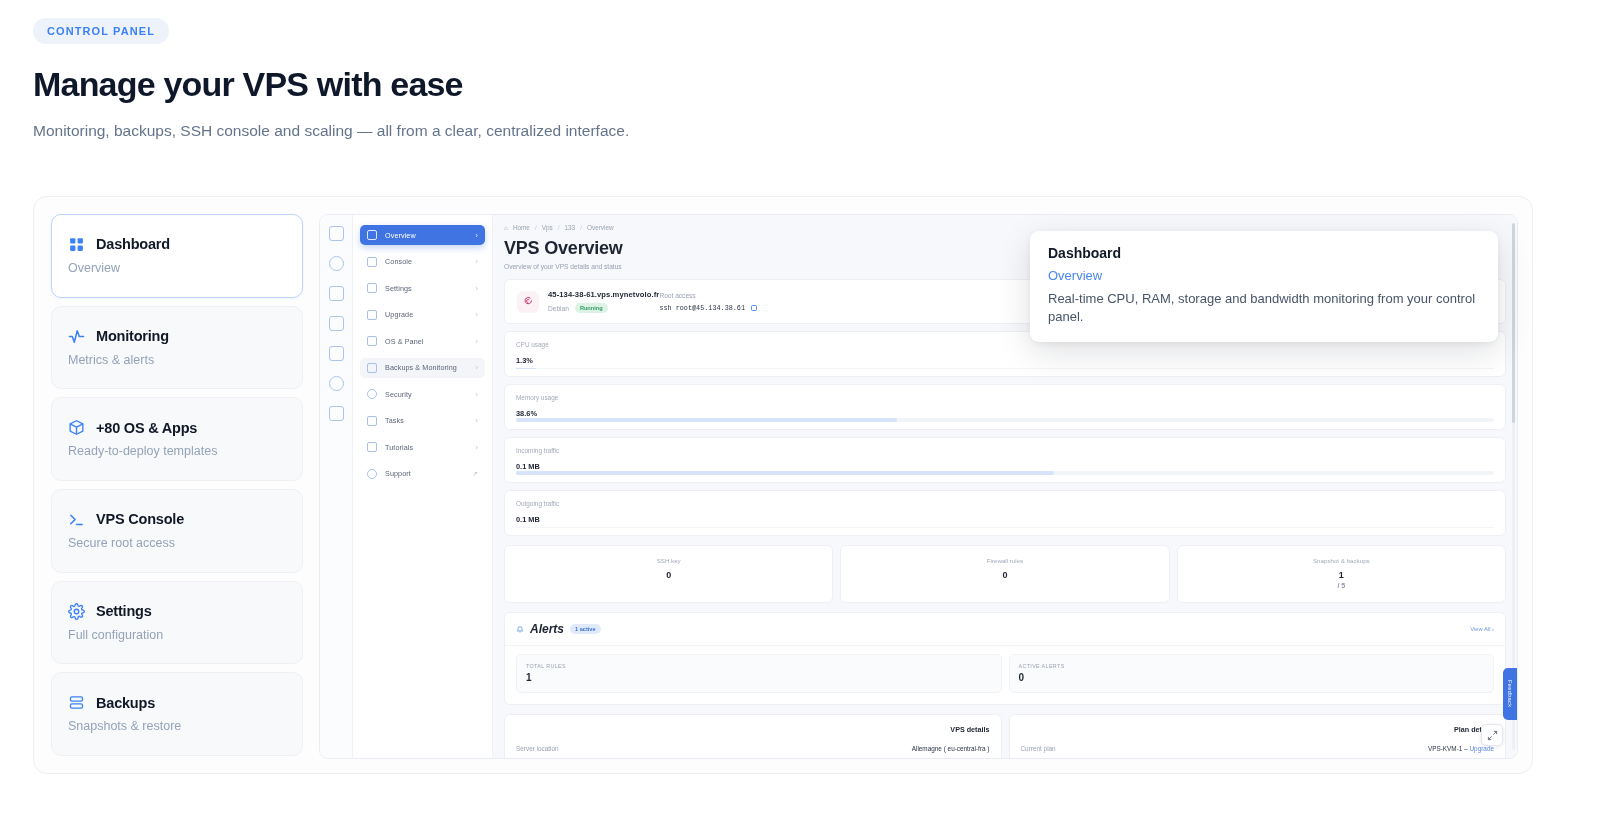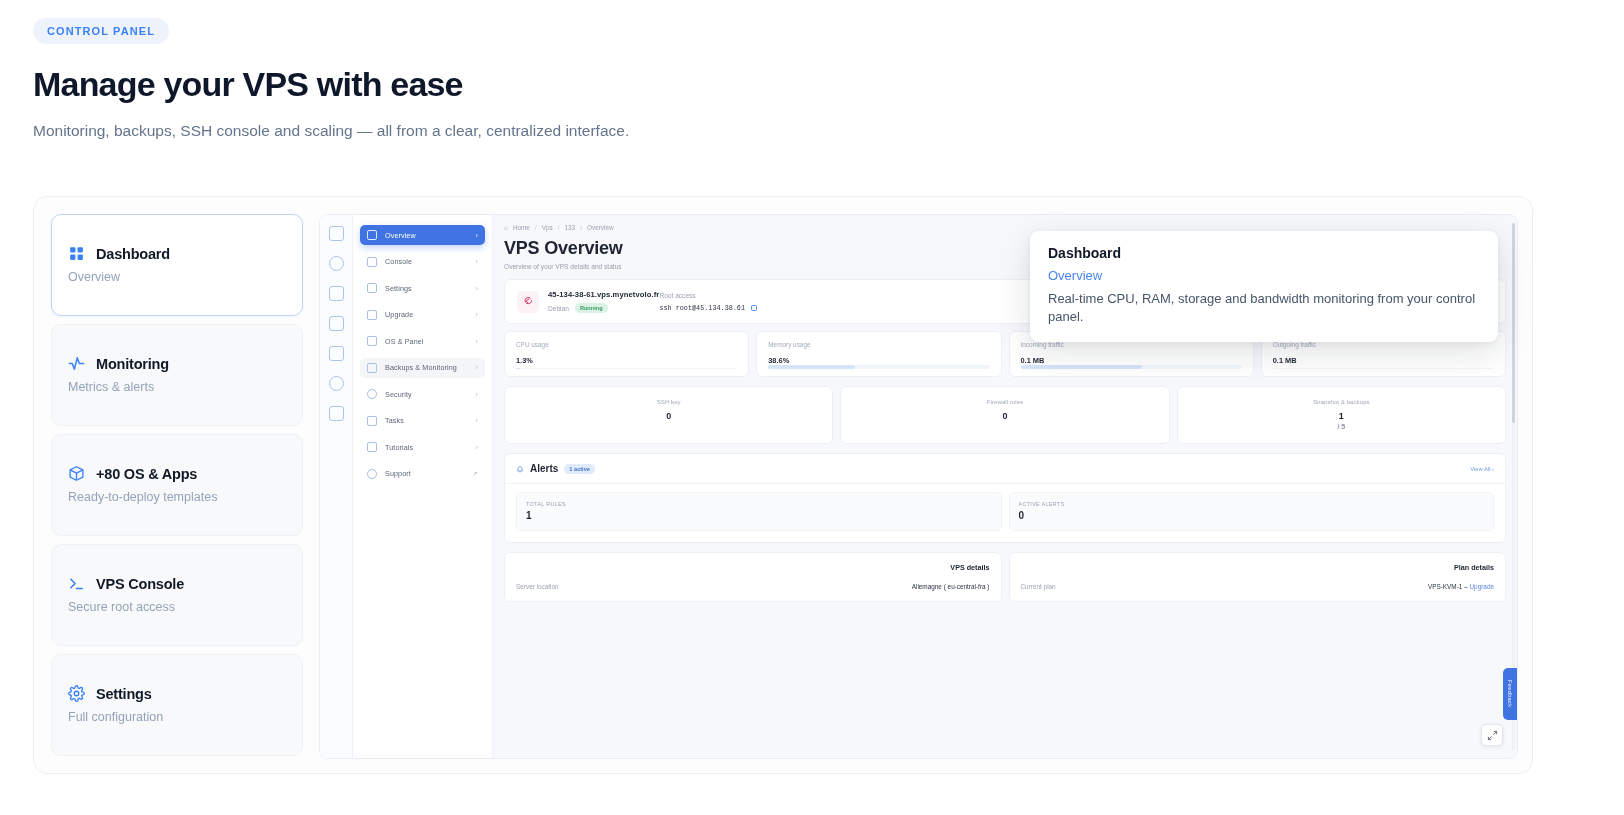--- a/index.html
+++ b/index.html
@@ -209,21 +209,21 @@
     display: flex; align-items: center; gap: 6px;
   }
   .copy-ic { width: 6px; height: 6px; border: 1px solid #4e8cf5; border-radius: 1.5px; }
   .srv-btns { margin-left: auto; display: flex; gap: 6px; }
   .btn-sm {
     font-size: 5.8px; padding: 3.5px 7px; border-radius: 4px;
     border: 1px solid #f2c9cd; color: #d9606d; background: #fdf3f4;
   }
   .btn-sm.blue { border-color: #c9dbf8; color: #4b7fe0; background: #f3f7fe; }
 
-  .grid2 { display: grid; grid-template-columns: 1fr 1fr 1fr 1fr; gap: 7px; margin-top: 7px; }
+  .grid2 { display: grid; grid-template-columns: 1fr; gap: 7px; margin-top: 7px; }
   .mcard { padding: 9px 11px 11px 11px; position: relative; min-height: 44px; }
   .mlabel { font-size: 6.4px; color: #a2aaba; }
   .mval { font-size: 7.4px; font-weight: bold; color: #1d2433; margin-top: 8px; }
   .mval .dim { font-weight: normal; color: #8b94a6; }
   .bar {
     position: absolute; left: 11px; right: 11px; bottom: 7px;
     height: 4px; border-radius: 2px; background: #f1f4f9;
   }
   .bar i { display: block; height: 100%; border-radius: 2px; background: #d6e3fb; }
   .bar.thin { height: 1.5px; background: #f3f5f9; }
@@ -234,21 +234,21 @@
   .sval { font-size: 9px; font-weight: bold; color: #1d2433; margin-top: 6px; }
   .sval .slash { font-size: 7px; color: #8b94a6; display: block; margin-top: 2px; }
 
   .alerts { margin-top: 9px; }
   .alerts-hd {
     display: flex; align-items: center; gap: 6px;
     padding: 9px 11px; border-bottom: 1px solid #f1f3f7;
   }
   .bell { width: 8px; height: 8px; color: #4e8cf5; }
   .bell svg { width: 8px; height: 8px; display:block; }
-  .alerts-t { font-size: 10px; font-weight: bold; color: #1d2433; }
+  .alerts-t { font-size: 12px; font-weight: bold; color: #1d2433; font-style: italic; }
   .pill-b {
     font-size: 5.6px; font-weight: bold;
     background: #dfeafd; color: #3d74d6;
     border-radius: 7px; padding: 2px 5px;
   }
   .viewall { margin-left: auto; font-size: 5.8px; color: #6d97e8; }
   .alerts-body { display: grid; grid-template-columns: 1fr 1fr; gap: 7px; padding: 8px 11px 11px 11px; }
   .abox { background: #fafbfd; border: 1px solid #f0f2f6; border-radius: 5px; padding: 8px 9px 9px 9px; }
   .a-l { font-size: 5.4px; color: #9aa3b4; letter-spacing: .35px; }
   .a-v { font-size: 10px; font-weight: bold; color: #1d2433; margin-top: 3px; }
@@ -375,20 +375,33 @@
           <span class="fcard-icon">
             <svg viewBox="0 0 24 24" fill="none" stroke="currentColor" stroke-width="1.9">
               <circle cx="12" cy="12" r="3.2"></circle>
               <path d="M19.4 14.6a1.6 1.6 0 0 0 .3 1.8l.1.1a2 2 0 1 1-2.8 2.8l-.1-.1a1.6 1.6 0 0 0-1.8-.3 1.6 1.6 0 0 0-1 1.5V21a2 2 0 1 1-4 0v-.1A1.6 1.6 0 0 0 9 19.4a1.6 1.6 0 0 0-1.8.3l-.1.1a2 2 0 1 1-2.8-2.8l.1-.1a1.6 1.6 0 0 0 .3-1.8 1.6 1.6 0 0 0-1.5-1H3a2 2 0 1 1 0-4h.1A1.6 1.6 0 0 0 4.6 9a1.6 1.6 0 0 0-.3-1.8l-.1-.1a2 2 0 1 1 2.8-2.8l.1.1a1.6 1.6 0 0 0 1.8.3H9a1.6 1.6 0 0 0 1-1.5V3a2 2 0 1 1 4 0v.1a1.6 1.6 0 0 0 1 1.5 1.6 1.6 0 0 0 1.8-.3l.1-.1a2 2 0 1 1 2.8 2.8l-.1.1a1.6 1.6 0 0 0-.3 1.8V9a1.6 1.6 0 0 0 1.5 1H21a2 2 0 1 1 0 4h-.1a1.6 1.6 0 0 0-1.5 1z"></path>
             </svg>
           </span>
           <span class="fcard-title">Settings</span>
         </div>
         <div class="fcard-sub">Full configuration</div>
       </div>
+      <div class="fcard">
+        <div class="fcard-top">
+          <span class="fcard-icon">
+            <svg viewBox="0 0 24 24" fill="none" stroke="currentColor" stroke-width="1.9">
+              <rect x="3.5" y="4" width="17" height="6" rx="2"></rect>
+              <rect x="3.5" y="14" width="17" height="6" rx="2"></rect>
+              <path d="M7 7h.01M7 17h.01"></path>
+            </svg>
+          </span>
+          <span class="fcard-title">Backups</span>
+        </div>
+        <div class="fcard-sub">Snapshots &amp; restore</div>
+      </div>
     </div>
 
   <div class="shot">
 
     <div class="rail">
       <div class="rail-ico"></div>
       <div class="rail-ico round"></div>
       <div class="rail-ico"></div>
       <div class="rail-ico"></div>
       <div class="rail-ico"></div>

